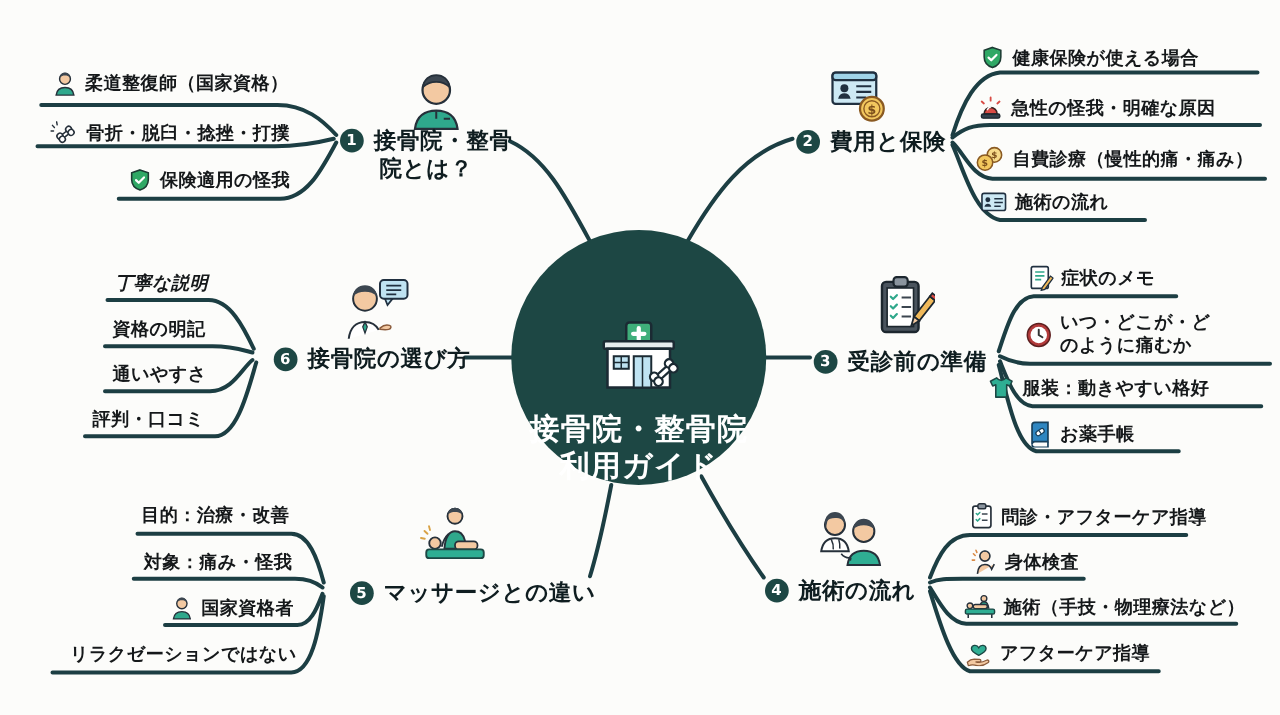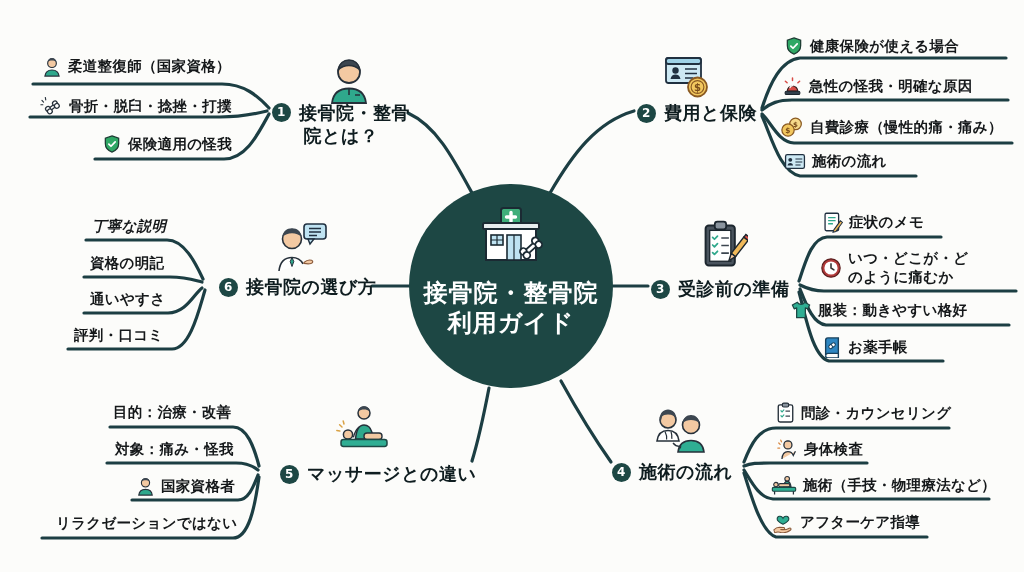--- a/index.html
+++ b/index.html
@@ -21,21 +21,21 @@
   }
   .btitle .wrap2{display:flex;flex-direction:column;align-items:center;line-height:23px;}
   .btitle .row1{display:flex;align-items:center;gap:8px;}
   .badge{
     flex:0 0 auto;width:19px;height:19px;border-radius:50%;background:#1d4744;color:#fff;
     display:flex;align-items:center;justify-content:center;font-size:12px;font-weight:bold;
   }
   .bicon{position:absolute;z-index:3;display:flex;}
   #center-node{
     position:absolute;z-index:2;left:409px;top:184px;width:204px;height:204px;border-radius:50%;
-    background:#1d4744;display:flex;flex-direction:column;align-items:center;justify-content:flex-start;
+    background:#1d4744;display:flex;flex-direction:column;align-items:center;justify-content:flex-end;
   }
   #center-node .ctext{
     color:#fff;font-size:24px;font-weight:bold;text-align:center;line-height:30px;letter-spacing:1px;margin-top:2px;
   }
 </style>
 </head>
 <body>
 
 <div id="stage">
 
@@ -297,21 +297,21 @@
   </div>
   <div class="leaf" style="left:776px;top:402px;">
     <span class="ic">
       <svg width="19" height="22" viewBox="0 0 21 24">
         <rect x="2.5" y="3" width="16" height="19" rx="2" fill="#fff" stroke="#26303a" stroke-width="1.5"></rect>
         <rect x="7" y="1" width="7" height="4.4" rx="1.6" fill="#8a949e" stroke="#26303a" stroke-width="1.3"></rect>
         <path d="M5.5 9.5l1.2 1.2 2-2.1M5.5 15l1.2 1.2 2-2.1" stroke="#2fa88c" stroke-width="1.3" fill="none" stroke-linecap="round"></path>
         <path d="M10.5 10h5M10.5 15.5h5" stroke="#3c4650" stroke-width="1.3"></path>
       </svg>
     </span>
-    <span>問診・カウンセリング</span>
+    <span>問診・アフターケア指導</span>
   </div>
   <div class="leaf" style="left:776px;top:438px;">
     <span class="ic">
       <svg width="22" height="22" viewBox="0 0 24 24">
         <path d="M4.5 7 3 5.5M4 11H2M6 4.2 5.2 2.4" stroke="#d98a45" stroke-width="1.4" stroke-linecap="round"></path>
         <circle cx="13" cy="7.5" r="4.4" fill="#f3c9a2" stroke="#26303a" stroke-width="1.4"></circle>
         <path d="M10.5 3.8c.7-1.2 4.3-1.2 5 0" fill="#3c4650"></path>
         <path d="M6.5 23c.3-5.4 2.8-8.2 6.5-8.2 2.8 0 4.9 1.5 5.9 4.2l2.3-4.5" fill="#f3c9a2" stroke="#26303a" stroke-width="1.4"></path>
       </svg>
     </span>

